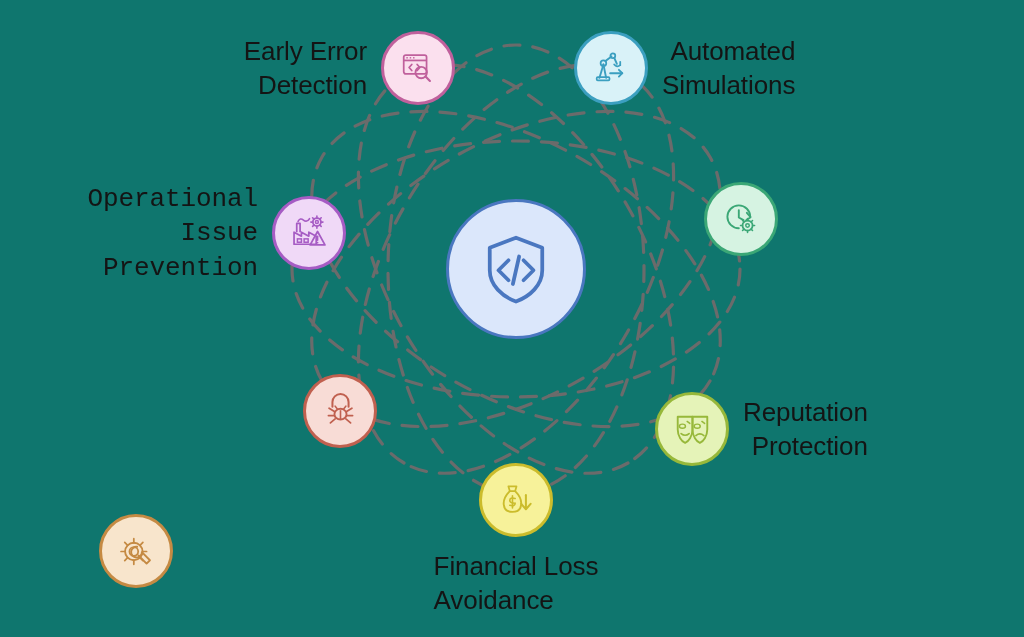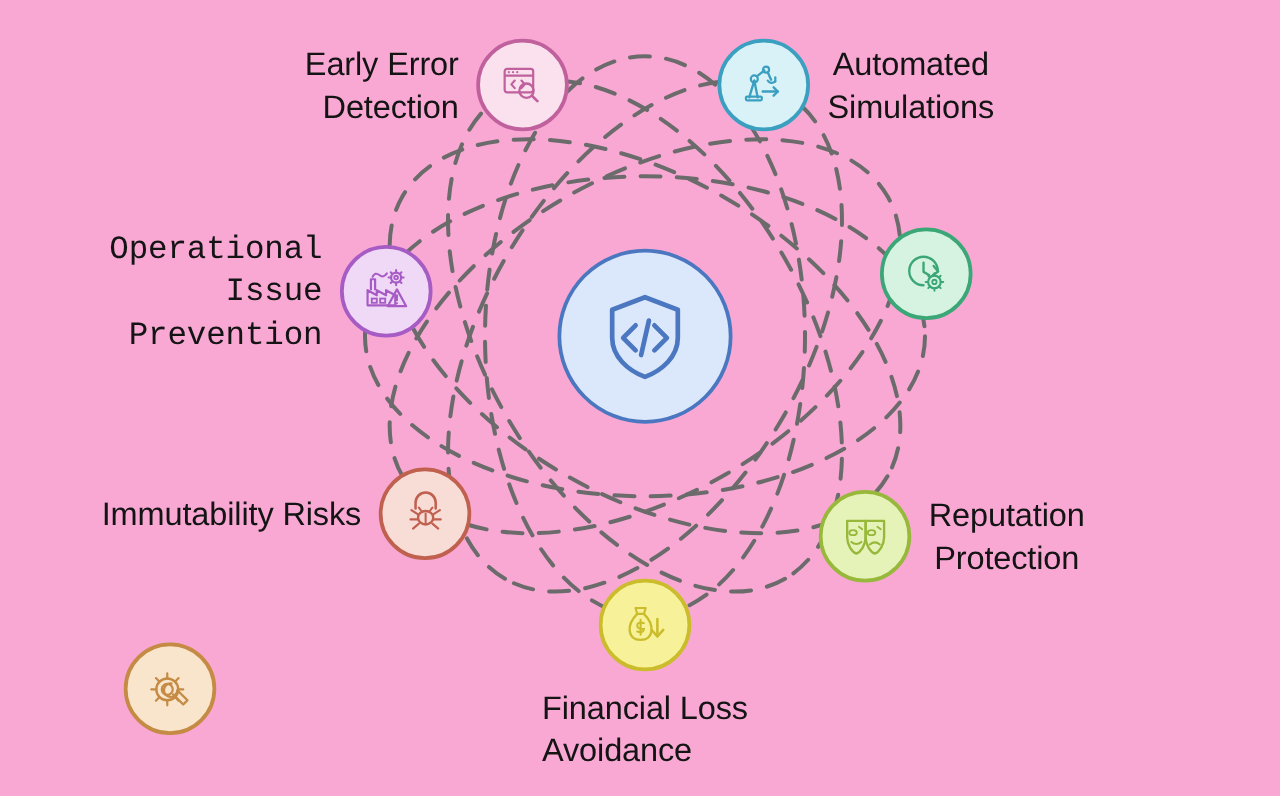--- a/index.html
+++ b/index.html
@@ -10,21 +10,21 @@
     width: 1024px;
     height: 637px;
     background: #fdfdfd;
     font-family: "Liberation Sans", sans-serif;
     overflow: hidden;
   }
   #canvas {
     position: relative;
     width: 1024px;
     height: 637px;
-    background: #f9a8d4;
+    background: #0f766e;
   }
   #orbits {
     position: absolute;
     left: 0;
     top: 0;
     width: 1024px;
     height: 637px;
   }
   .node {
     position: absolute;
@@ -51,21 +51,21 @@
     font-size: 26px;
     line-height: 1.32;
     color: #141414;
     white-space: pre-line;
     letter-spacing: -0.1px;
   }
   .label.right-align {
     text-align: right;
   }
   .label.left-align {
-    text-align: center;
+    text-align: right;
   }
   .label.center-align {
     text-align: left;
   }
   #center-node {
     position: absolute;
     border-radius: 50%;
     display: flex;
     align-items: center;
     justify-content: center;
@@ -194,21 +194,20 @@
               <path d="M41 32 L49 27"></path>
       <path d="M23 38 L14 38"></path>
               <path d="M41 38 L50 38"></path>
       <path d="M24 43 L17 49"></path>
               <path d="M40 43 L47 49"></path>
     </g>
     <path d="M27 28 L24 24" stroke="#c0604f" stroke-width="2.4" stroke-linecap="round"></path>
     <path d="M37 28 L40 24" stroke="#c0604f" stroke-width="2.4" stroke-linecap="round"></path>
           </svg>
         </div>
-        <div class="label right-align">Immutability Risks</div>
       </div>
       <div class="node" style="left: 655px; top: 392px;">
         <div class="badge" style="height: 74px; width: 74px; background: rgb(229, 243, 184); border: 3px solid rgb(151, 184, 58);">
           <svg width="43" height="43" viewBox="0 0 64 64">
     <path d="M10 13 H32 V32 C32 42 26 50 21 52 C16 50 10 42 10 32 Z" fill="none" stroke="#97b83a" stroke-width="2.8" stroke-linejoin="round"></path>
     <path d="M32 13 H54 V32 C54 42 48 50 43 52 C38 50 32 42 32 32 Z" fill="none" stroke="#97b83a" stroke-width="2.8" stroke-linejoin="round"></path>
     <ellipse cx="17" cy="27" rx="4.5" ry="3" fill="none" stroke="#97b83a" stroke-width="2.2"></ellipse>
     <ellipse cx="39" cy="27" rx="4.5" ry="3" fill="none" stroke="#97b83a" stroke-width="2.2"></ellipse>
     <path d="M15 38 Q21 43 27 38" fill="none" stroke="#97b83a" stroke-width="2.4" stroke-linecap="round"></path>
     <path d="M37 41 Q43 36 49 41" fill="none" stroke="#97b83a" stroke-width="2.4" stroke-linecap="round"></path>

